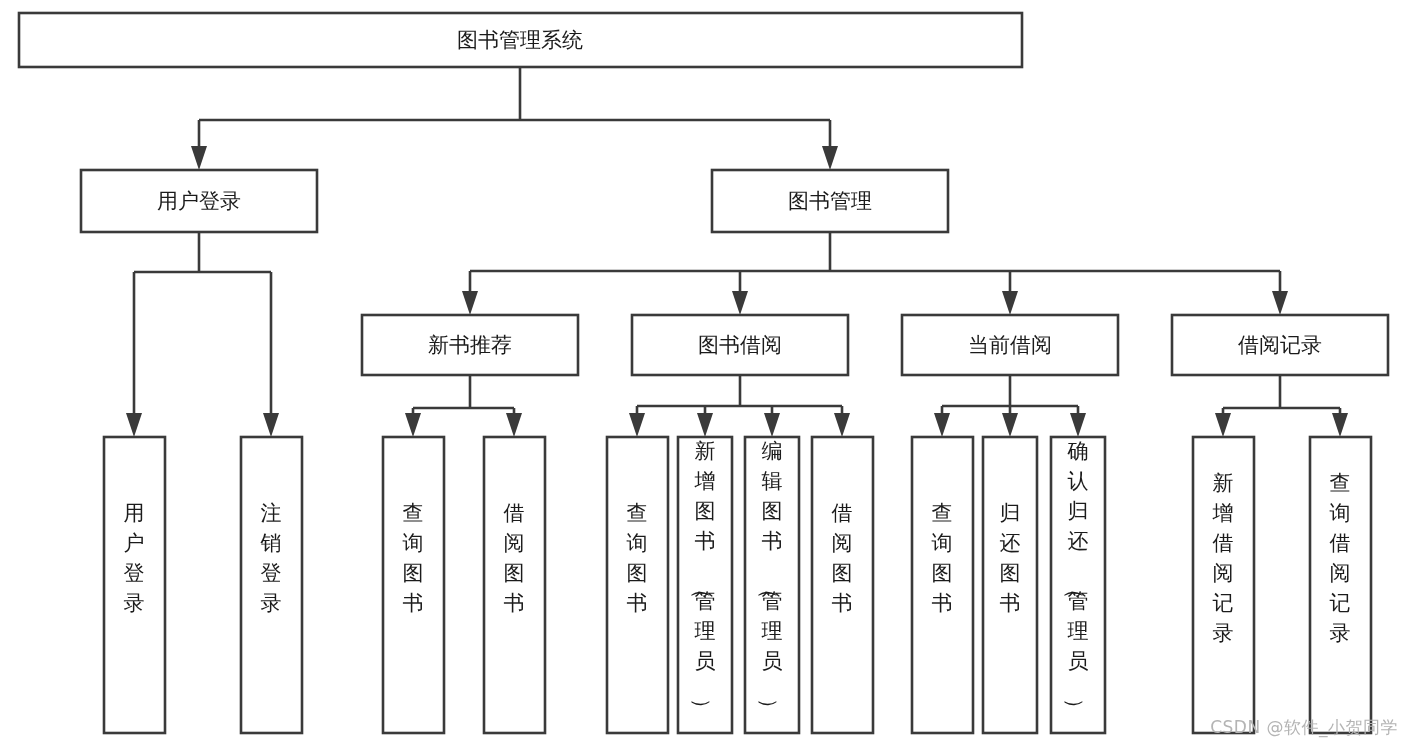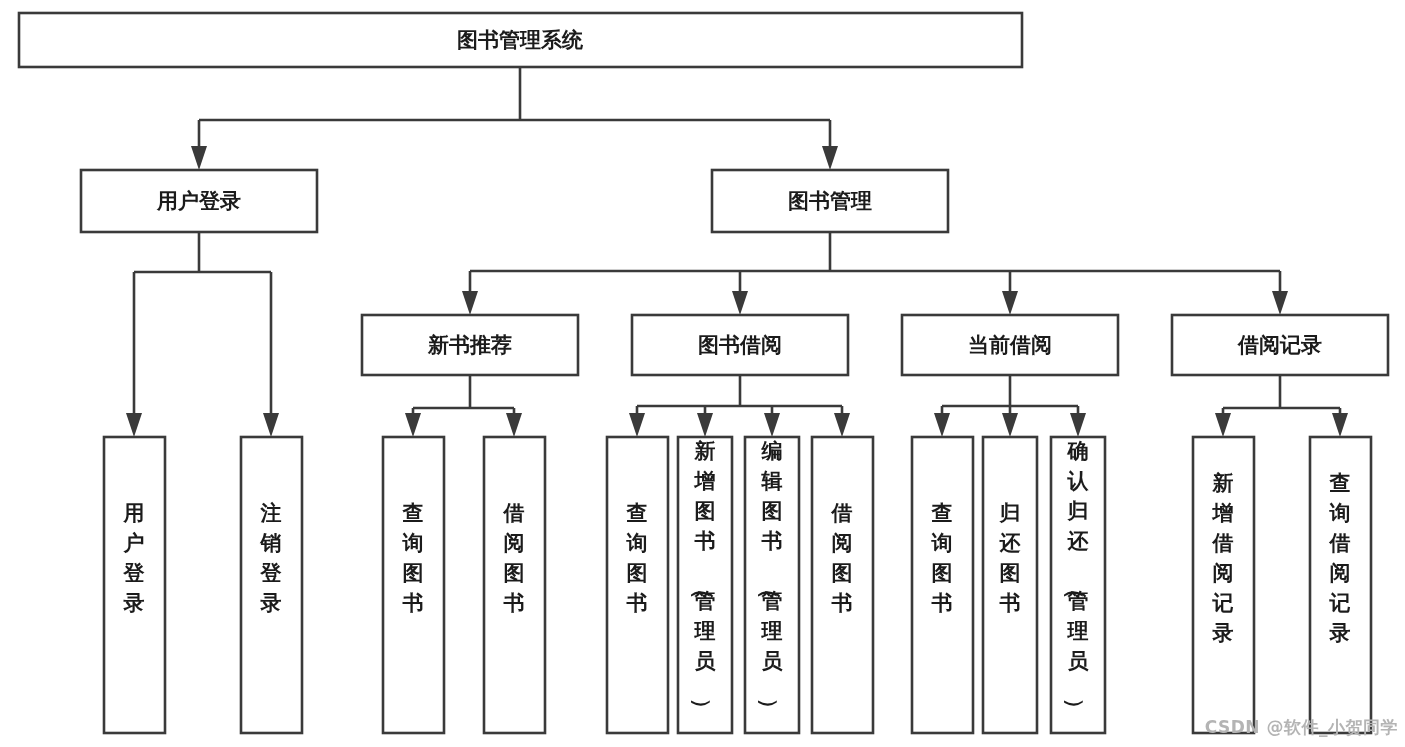--- a/index.html
+++ b/index.html
@@ -11,21 +11,20 @@
     width: 1405px;
     height: 747px;
     font-family: "DejaVu Sans", "Liberation Sans", sans-serif;
     overflow: hidden;
   }
   #diagram-root {
     position: relative;
     width: 1405px;
     height: 567px;
     background: #ffffff;
-    font-weight: bold;
   }
   svg#tree-svg {
     position: absolute;
     top: 0;
     left: 0;
     width: 1405px;
     height: 747px;
     display: block;
   }
   .node-box {

